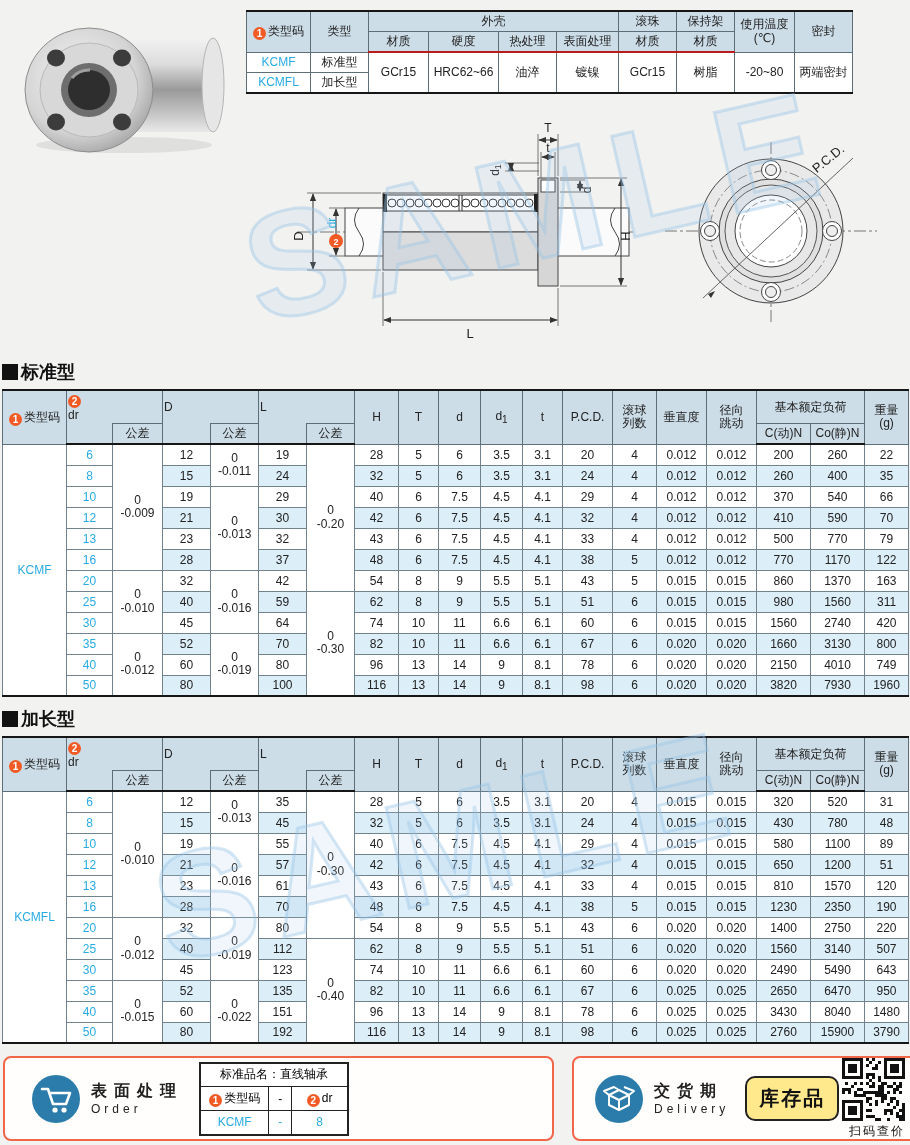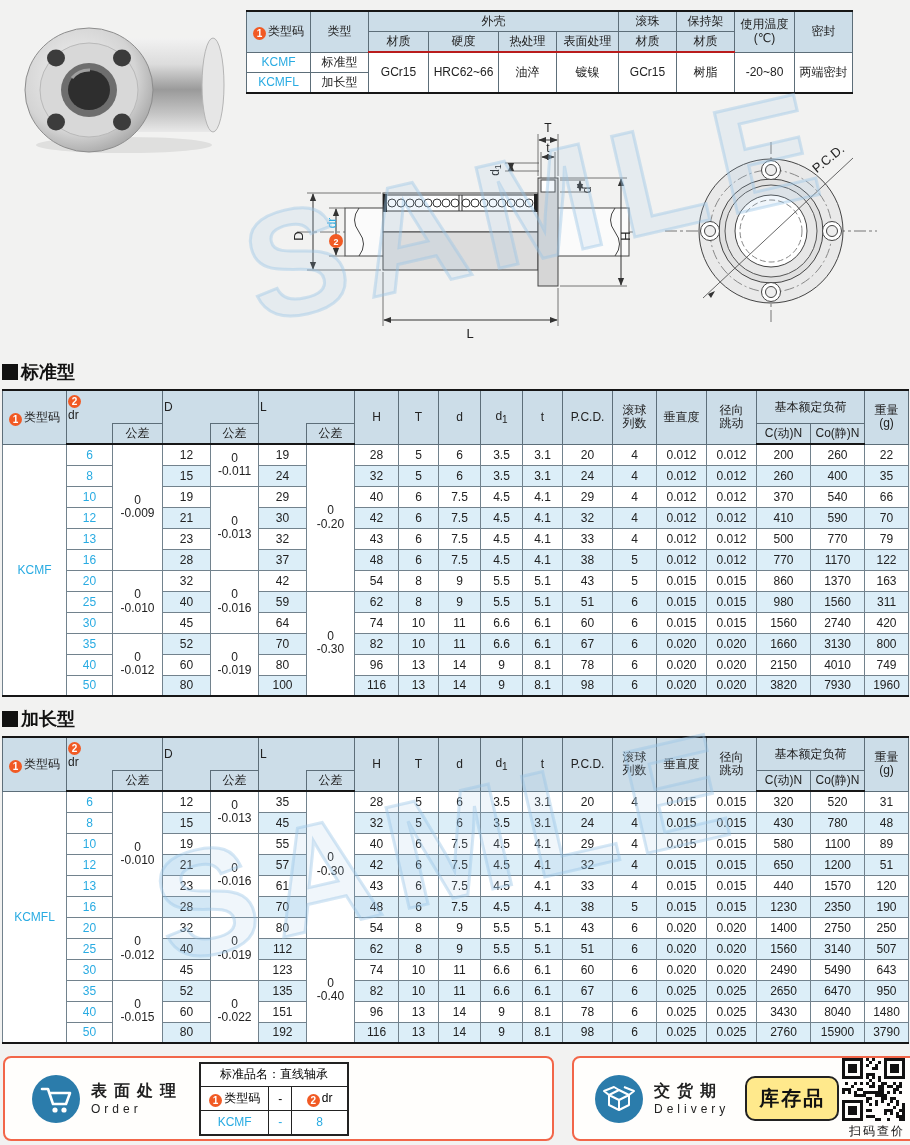--- a/index.html
+++ b/index.html
@@ -686,21 +686,21 @@
           <td>61</td>
           <td>43</td>
           <td>6</td>
           <td>7.5</td>
           <td>4.5</td>
           <td>4.1</td>
           <td>33</td>
           <td>4</td>
           <td>0.015</td>
           <td>0.015</td>
-          <td>440</td>
+          <td>810</td>
           <td>1570</td>
           <td>120</td>
         </tr>
         <tr class="alt">
           <td class="wcell drv">16</td>
           <td>28</td>
           <td>70</td>
           <td>48</td>
           <td>6</td>
           <td>7.5</td>
@@ -726,21 +726,21 @@
           <td>8</td>
           <td>9</td>
           <td>5.5</td>
           <td>5.1</td>
           <td>43</td>
           <td>6</td>
           <td>0.020</td>
           <td>0.020</td>
           <td>1400</td>
           <td>2750</td>
-          <td>250</td>
+          <td>220</td>
         </tr>
         <tr class="alt">
           <td class="wcell drv">25</td>
           <td>40</td>
           <td>112</td>
           <td class="wcell pre" rowspan="5">0
 -0.40</td>
           <td>62</td>
           <td>8</td>
           <td>9</td>

